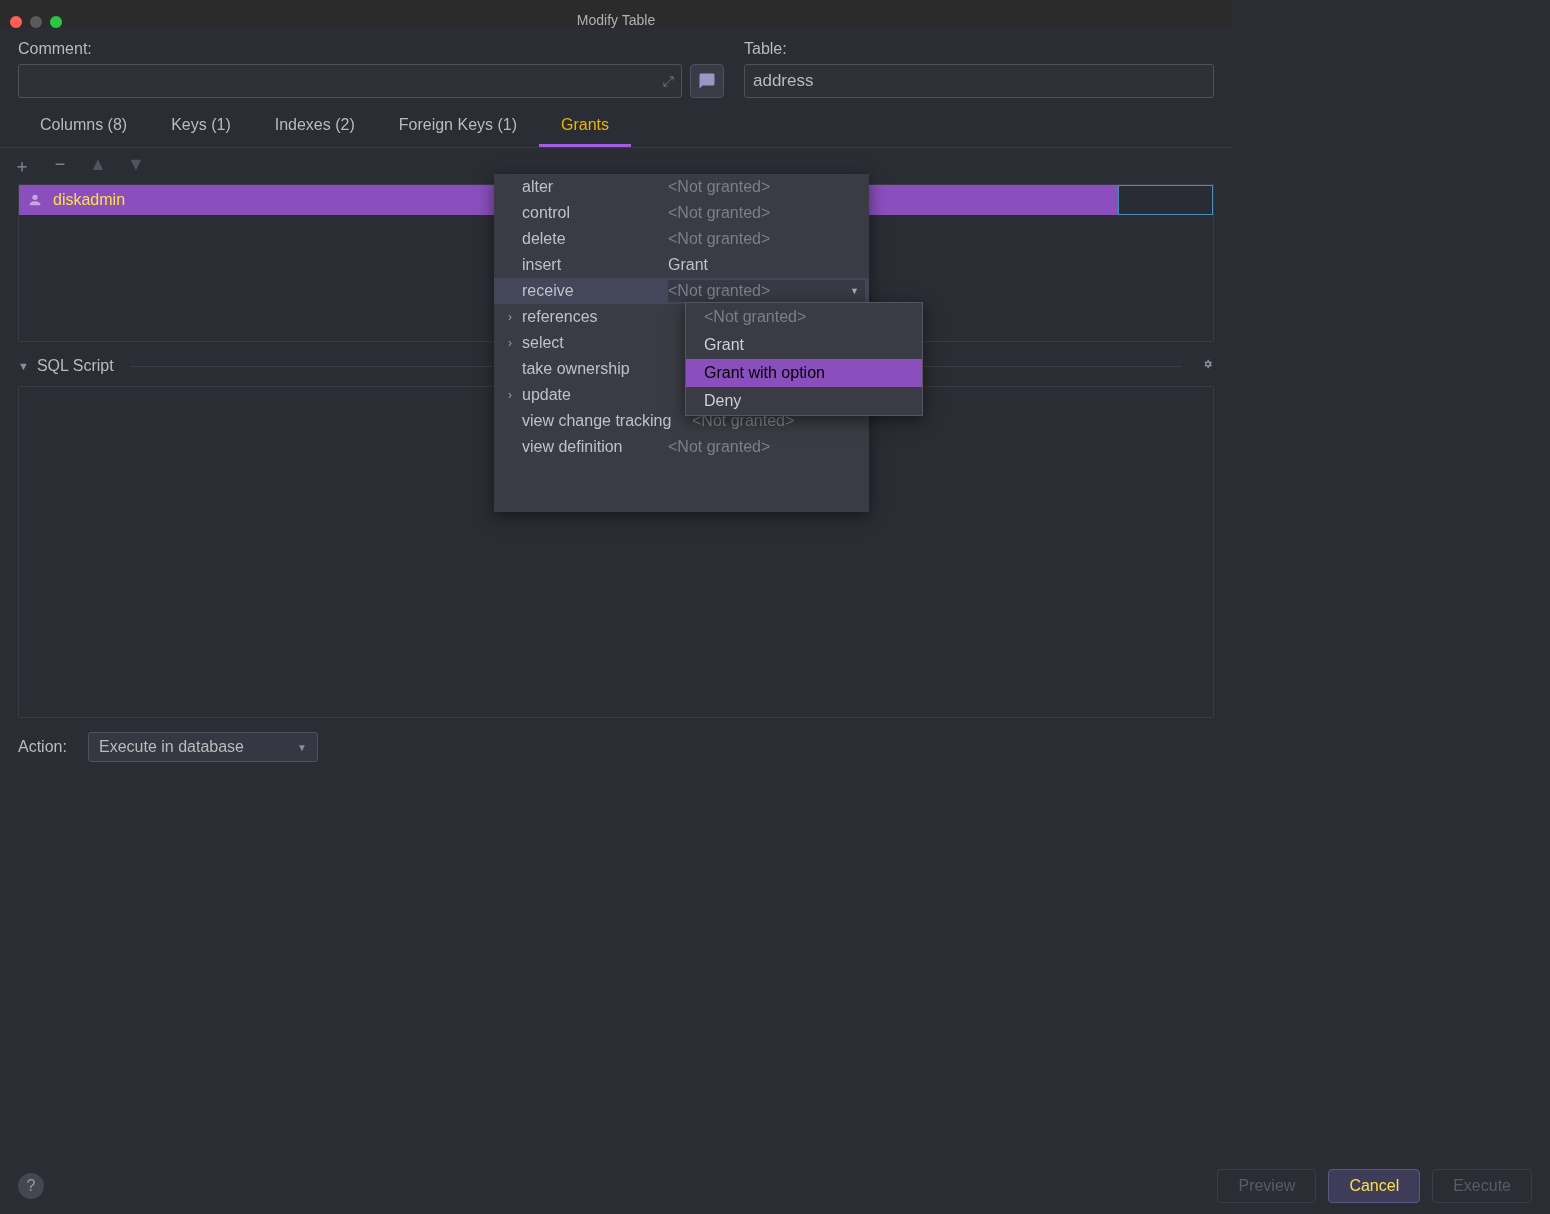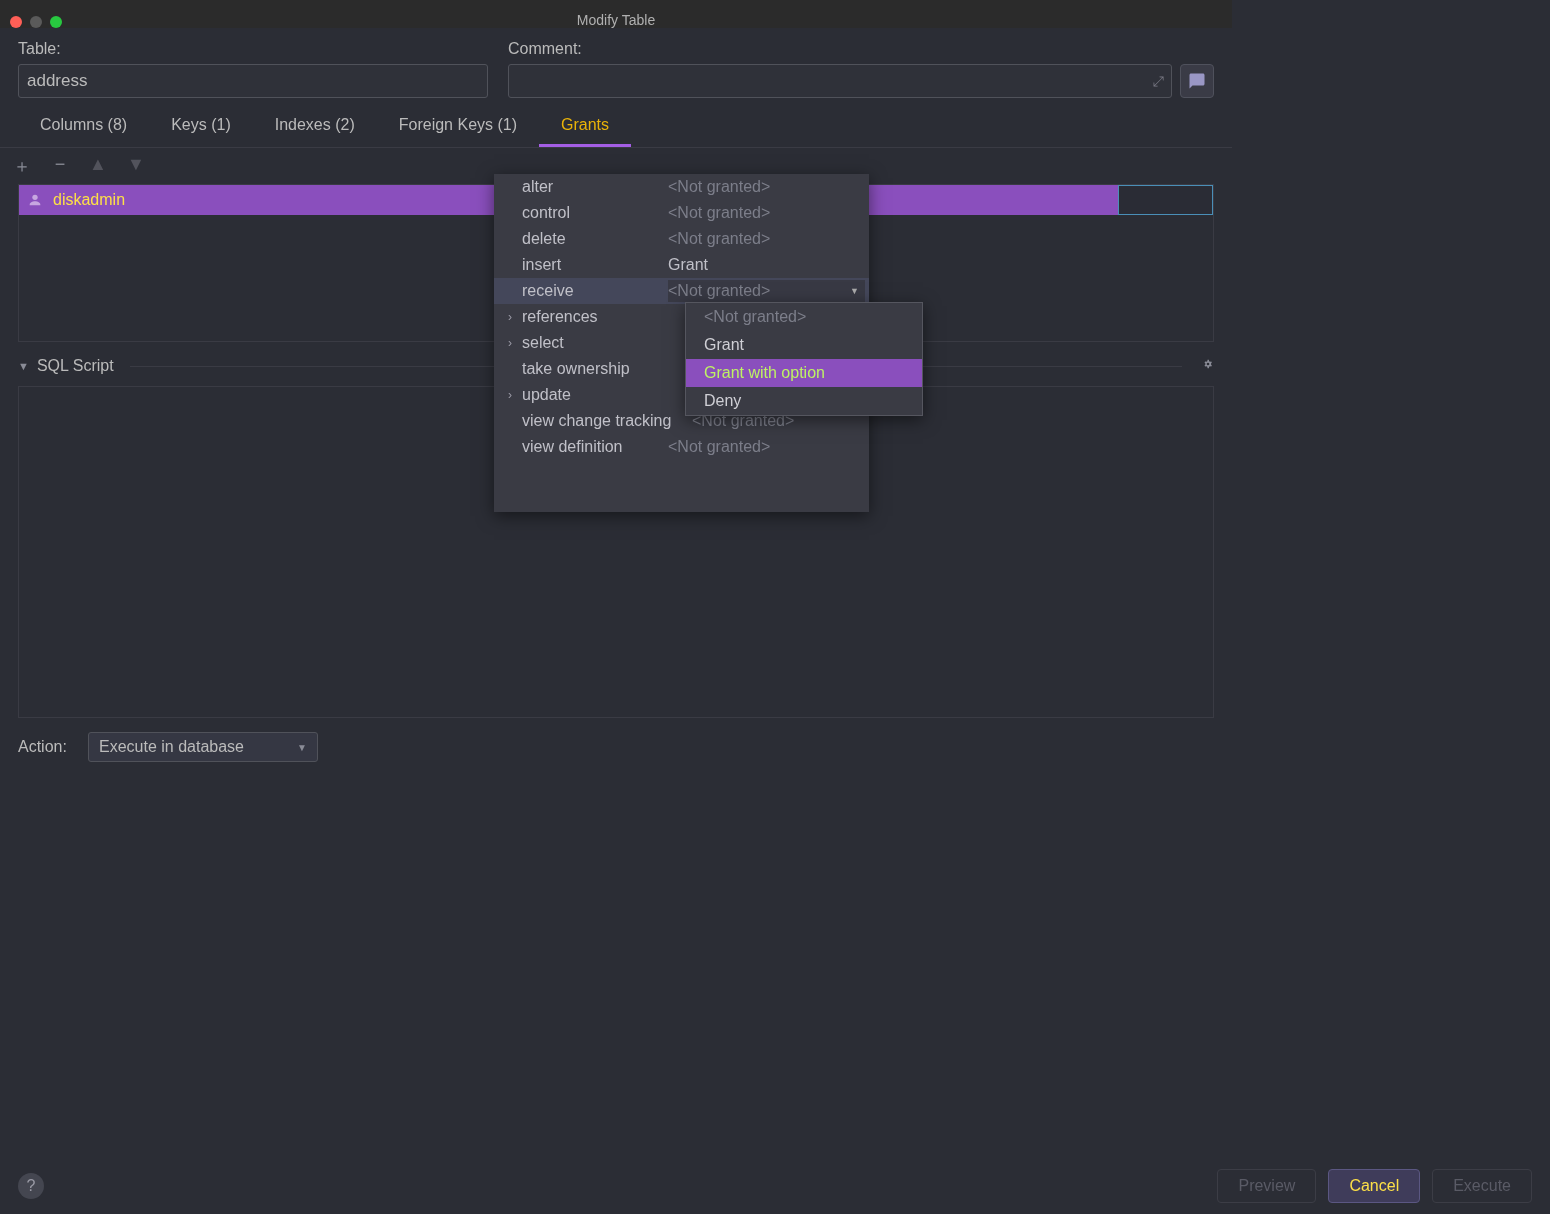--- a/index.html
+++ b/index.html
@@ -163,53 +163,53 @@
 .dropdown {
   position: absolute;
   left: 685px; top: 302px;
   width: 238px;
   background: #3a3b44;
   border: 1px solid #55565f;
   box-shadow: 0 4px 16px rgba(0,0,0,0.5);
 }
 .dd-item { height: 28px; display: flex; align-items: center; padding: 0 18px; color: #cfcfd5; font-size: 16px; }
 .dd-item.muted { color: #7c7e8a; }
-.dd-item.highlighted { background: #8a4fbd; color: #bef264; text-align: right; }
+.dd-item.highlighted { background: #8a4fbd; color: #000000; text-align: right; }
 </style>
 </head>
 <body>
 
 <div class="titlebar">
   <div class="traffic-lights">
     <div class="traffic-light red"></div>
     <div class="traffic-light yellow"></div>
     <div class="traffic-light green"></div>
   </div>
   <div class="title">Modify Table</div>
 </div>
 
 <div class="form-row">
-  <div class="form-group table-g">
-    <div class="label">Table:</div>
-    <input class="text-input" value="address" style="">
-  </div>
   <div class="form-group comment-g">
     <div class="label">Comment:</div>
     <div class="comment-row">
       <div class="comment-input">
         <input class="text-input" style="width: 100%;" value="">
         <span class="expand-icon">⤢</span>
       </div>
       <div class="icon-btn">
         <svg width="18" height="18" viewBox="0 0 24 24" fill="#9a97c5">
             <path d="M20 2H4c-1.1 0-2 .9-2 2v18l4-4h14c1.1 0 2-.9 2-2V4c0-1.1-.9-2-2-2z"></path>
           </svg>
       </div>
     </div>
   </div>
+  <div class="form-group table-g">
+    <div class="label">Table:</div>
+    <input class="text-input" value="address" style="">
+  </div>
 </div>
 
 <div class="tabs">
   <div class="tab">Columns (8)</div>
   <div class="tab">Keys (1)</div>
   <div class="tab">Indexes (2)</div>
   <div class="tab">Foreign Keys (1)</div>
   <div class="tab active">Grants</div>
 </div>
 

